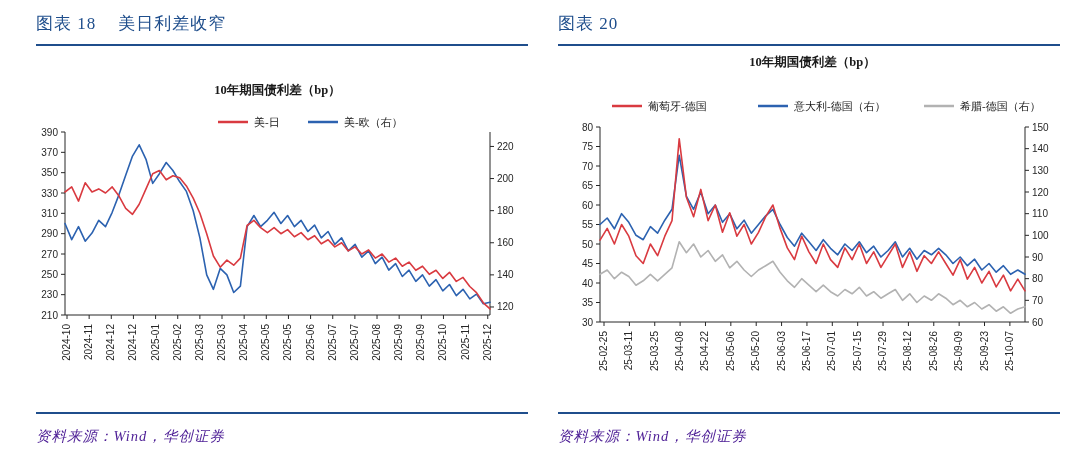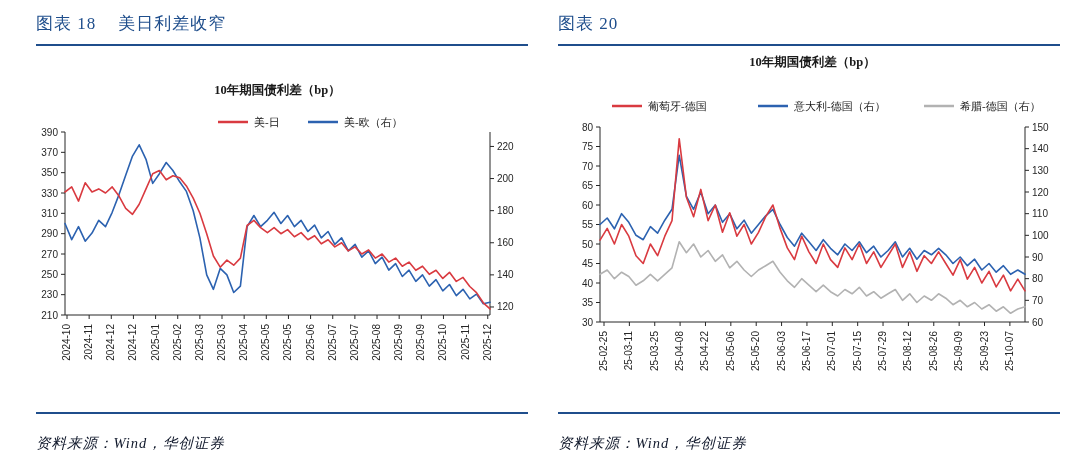--- a/index.html
+++ b/index.html
@@ -12,21 +12,21 @@
   .fig-0{padding-left:36px;padding-right:12px;}
   .fig-1{padding-left:18px;padding-right:20px;}
   .caption{
     padding-top:9px;height:28px;display:flex;align-items:center;gap:22px;
     color:#1f4e8c;font-weight:normal;font-size:17px;letter-spacing:1px;
   }
   .rule{height:2px;background:#1f4e8c;margin-top:7px;}
   .rule-bottom{margin-top:12px;}
   .chart{display:block;margin-top:2px;}
   .source{
-    margin-top:20px;font-style:italic;font-size:14.5px;color:#0f172a;letter-spacing:1px;
+    margin-top:13px;font-style:italic;font-size:14.5px;color:#4c1d95;letter-spacing:1px;
   }
 </style>
 </head>
 <body>
 
 <div class="page">
 
   <section class="figure fig-0">
     <div class="caption">
       <span>图表 18</span>

